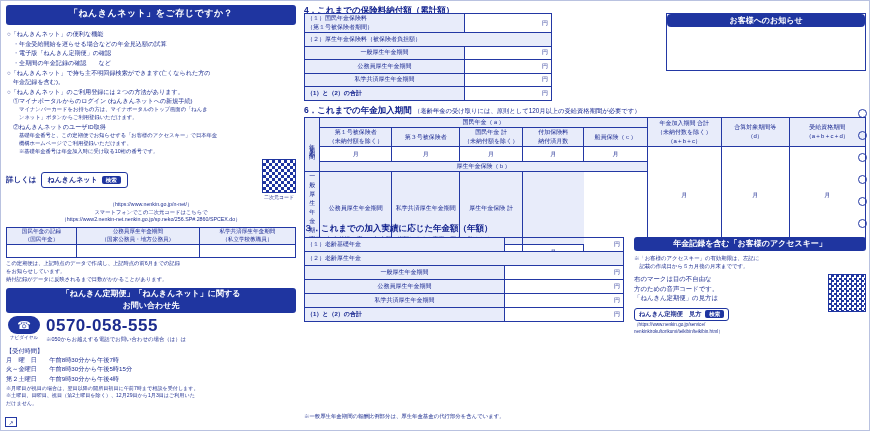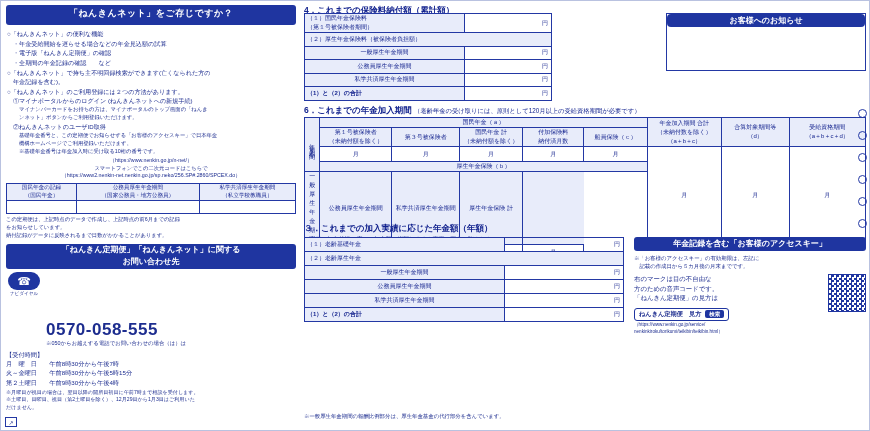--- a/index.html
+++ b/index.html
@@ -65,21 +65,21 @@
   .note-s { font-size:5.3px; line-height:1.5; margin-top:2px; }
   .l-title2 { margin-top:4px; height:25px; font-size:8px; line-height:1.5; padding-top:0; }
   .tel-row { display:flex; align-items:flex-start; gap:4px; margin-top:3px; }
   .navi {
     width:36px; flex:none; text-align:center; font-size:4.6px; line-height:1.1;
   }
   .navi-glyph {
     width:32px; height:18px; border-radius:9px; background:#1f35a0; color:#fff;
     font-size:11px; line-height:18px; margin:0 auto 1px auto;
   }
-  .tel-num { font-size:17px; font-weight:bold; letter-spacing:0.5px;margin-top:48px; }
+  .tel-num { font-size:17px; font-weight:bold; letter-spacing:0.5px; }
   .tel-sub { font-size:5.4px; line-height:1.45; }
   .hours { font-size:6.2px; line-height:1.5; margin-top:2px; }
   .fine { font-size:5.1px; line-height:1.45; margin-top:2px; }
   
   .right { position:absolute; left:303px; top:4px; width:562px; height:422px; }
   .notice {
     position:absolute; right:0; top:8px; width:200px; height:58px;
     border:1px solid #2338a4;
   }
   .notice .bar { height:13px; line-height:13px; font-size:8px; border-radius:4px; }
@@ -141,20 +141,32 @@
       <p>○「ねんきんネット」のご利用登録には２つの方法があります。</p>
       <p class="ind1">①マイナポータルからのログイン (ねんきんネットへの新規手続)</p>
       <p class="ind2 small">マイナンバーカードをお持ちの方は、マイナポータルのトップ画面の「ねんき</p>
       <p class="ind2 small">ンネット」ボタンからご利用登録いただけます。</p>
       <p class="ind1">②ねんきんネットのユーザID取得</p>
       <p class="ind2 small">基礎年金番号と、この定期便でお知らせする「お客様のアクセスキー」で日本年金</p>
       <p class="ind2 small">機構ホームページでご利用登録いただけます。</p>
       <p class="ind2 small">※基礎年金番号は年金加入時に受け取る10桁の番号です。</p>
     </div>
 
+    <div class="detail-row">
+      <span class="detail-label">詳しくは</span>
+      <span class="btn-net">
+        <span>ねんきんネット</span>
+        <span class="search-badge">検索</span>
+      </span>
+      <span style="flex:1"></span>
+      <span class="qr-wrap">
+        <span class="qr-box"></span>
+        <span class="qr-cap">二次元コード</span>
+      </span>
+    </div>
 
     <div class="small" style="text-align:left;margin-top:1px">
       <div style="text-align:center">（https://www.nenkin.go.jp/n-net/）</div>
       <div style="text-align:center">スマートフォンでこの二次元コードはこちらで</div>
       <div style="text-align:center">（https://www2.nenkin-net.nenkin.go.jp/sp.neko/256.SP#.2860/SPCEX.do）</div>
     </div>
 
     <table class="keytbl">
       <tbody>
           <tr>

